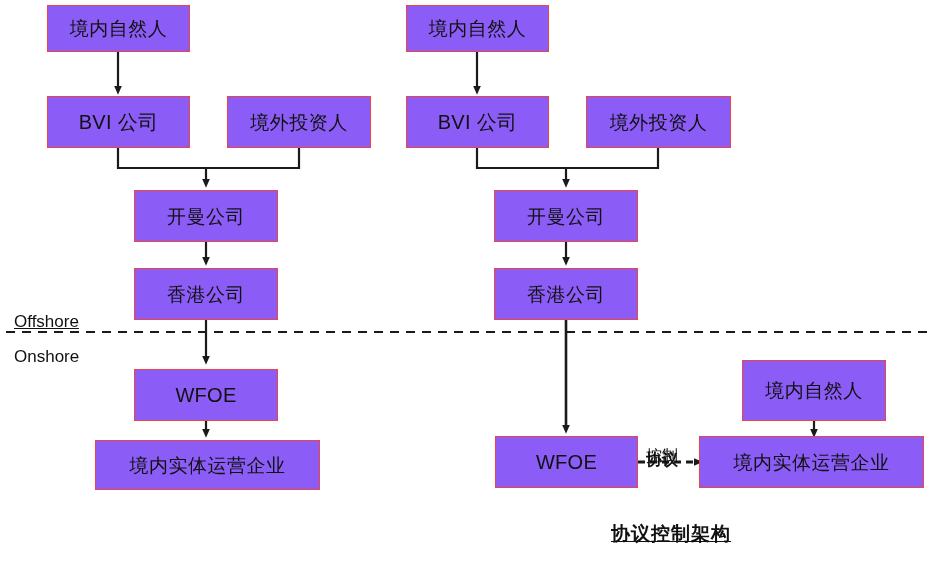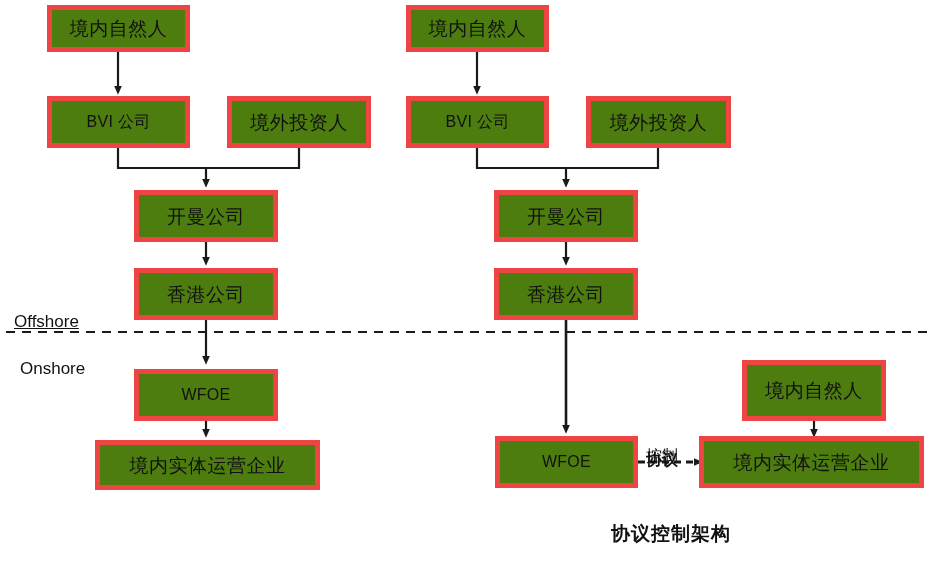--- a/index.html
+++ b/index.html
@@ -14,33 +14,33 @@
   #canvas {
     position: relative;
     width: 936px;
     height: 561px;
     background: #ffffff;
     overflow: hidden;
   }
   .node {
     position: absolute;
     box-sizing: border-box;
-    border: 5px solid #ef4444;
-    background: #4d7c0f;
+    border: 1px solid #ef4444;
+    background: #8b5cf6;
     display: flex;
     align-items: center;
     justify-content: center;
     color: #111111;
     font-size: 19px;
     line-height: 1;
     white-space: nowrap;
     letter-spacing: 0.5px;
   }
   .node.latin {
-    font-size: 16px;
+    font-size: 20px;
     letter-spacing: 0.3px;
   }
   .side-label {
     position: absolute;
     font-size: 17px;
     color: #111111;
     white-space: nowrap;
     line-height: 1;
   }
   .caption {
@@ -146,18 +146,18 @@
 
   <div class="node" style="left:742px; top:360px; width:144px; height:61px;">境内自然人</div>
 
   <div class="node" style="left:699px; top:436px; width:225px; height:52px;">境内实体运营企业</div>
 
   <div class="edge-label" style="left:641px; top:452px; width:42px;font-weight:bold;">协议</div>
   <div class="edge-label" style="left:641px; top:448px; width:42px;">控制</div>
 
   <div class="side-label" style="left:14px; top:313px;text-decoration:underline;">Offshore</div>
 
-  <div class="side-label" style="left:20px; top:348px;margin-top:12px;">Onshore</div>
+  <div class="side-label" style="left:14px; top:348px;">Onshore</div>
 
 
-  <div class="caption" style="left:611px; top:524px;">协议控制架构</div>
+  <div class="caption" style="left:611px; top:524px;text-decoration:underline;">协议控制架构</div>
 
 </div>
 
 </body></html>

